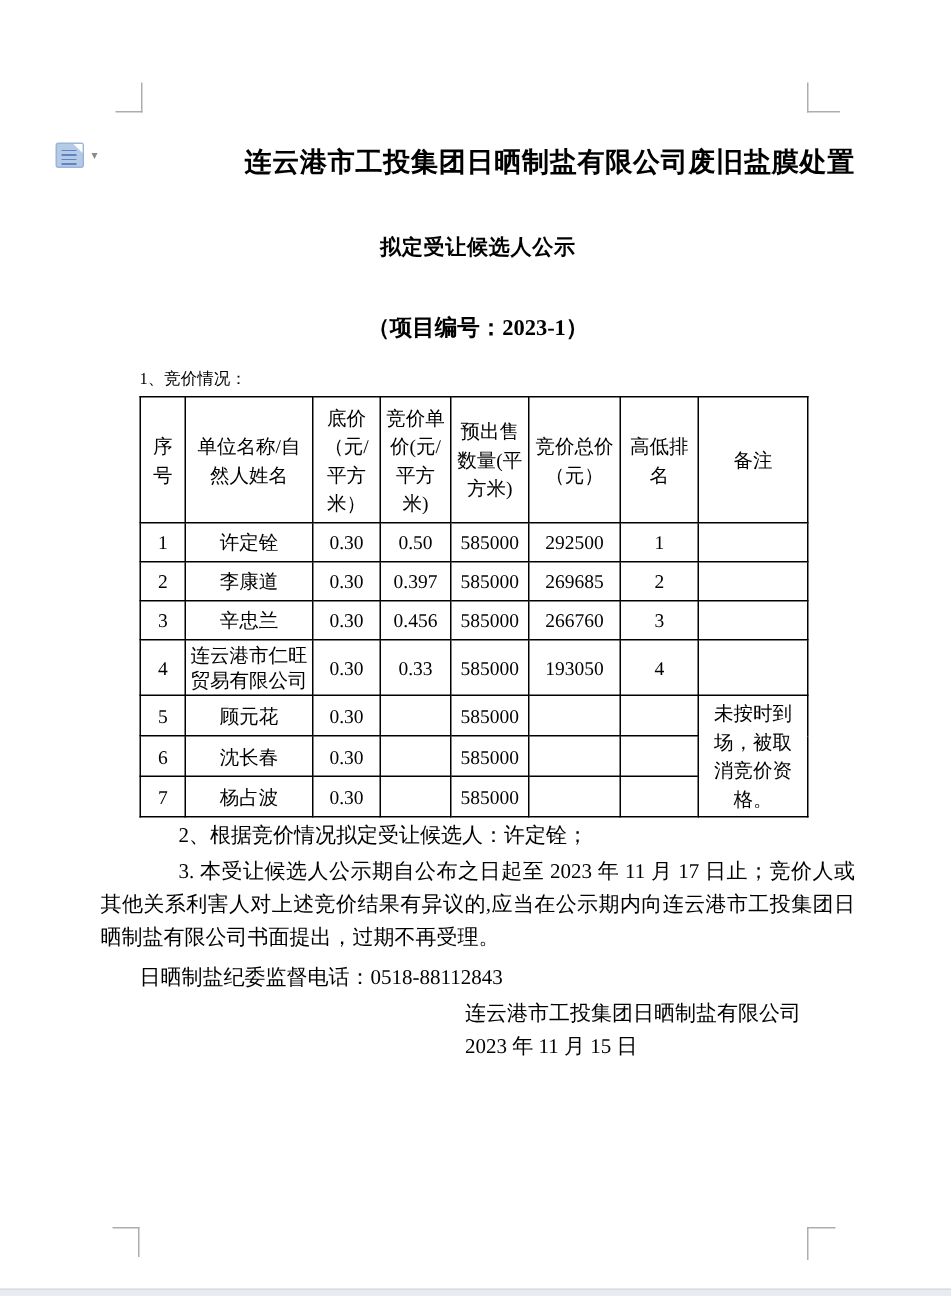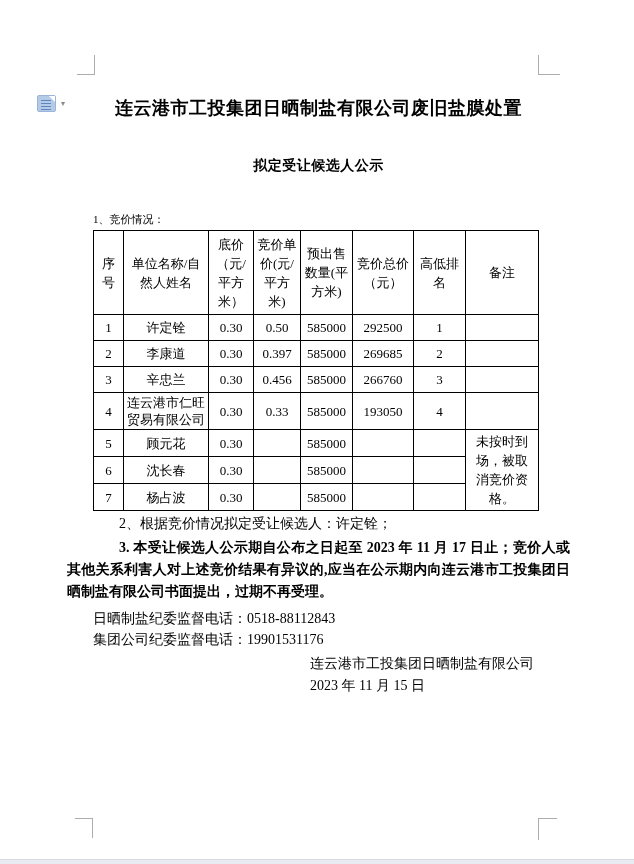--- a/index.html
+++ b/index.html
@@ -19,35 +19,35 @@
   .paste-btn { position:absolute; left:37px; top:95px; display:flex; align-items:center; gap:5px; cursor:pointer; }
   .paste-icon { width:19px; height:17px; background:#b5cae7; border:1px solid #9ab4da; border-radius:2px; position:relative; }
   .paste-icon::before { content:""; position:absolute; left:3px; top:4px; width:10px; height:10px;
       background:repeating-linear-gradient(to bottom,#5d86bf 0 1px,transparent 1px 3px); }
   .paste-icon::after { content:""; position:absolute; right:0; top:0; width:0; height:0;
       border-top:6px solid #ffffff; border-left:6px solid transparent; }
   .paste-caret { color:#8a8a8a; font-size:8px; font-family:"DejaVu Sans",sans-serif; line-height:1; }
 
   .content { position:absolute; left:0; top:0; width:634px; padding:97px 64px 0 67px; font-size:14px; line-height:22px; }
 
-  .t1 { font-size:18px; font-weight:bold; text-align:center; letter-spacing:0.5px; line-height:22px; margin-bottom:36px; }
+  .t1 { font-size:18px; font-weight:bold; text-align:right; letter-spacing:0.5px; line-height:22px; margin-bottom:36px; }
   .t2 { font-size:14px; font-weight:bold; text-align:center; letter-spacing:0.5px; line-height:22px; margin-bottom:31px; }
   .t3 { font-size:15px; font-weight:bold; text-align:center; line-height:22px; margin-bottom:12px; }
 
   p.body { text-align:justify; text-indent:52px; }
   .h-num { margin:2px 0 0 26px; font-size:11px; }
 
   table { border-collapse:collapse; table-layout:fixed; width:445px; margin:0 0 0 26px; font-size:13px; }
   th,td { border:1px solid #000; text-align:center; vertical-align:middle; font-weight:normal; overflow:hidden; }
   thead th { height:84px; line-height:19px; padding:2px 3px; }
   tbody td { height:26px; line-height:17px; padding:1px 2px; }
   td.remark-cell { line-height:19px; padding:2px 5px; }
 
   .p2 { margin-top:2px; }
-  .p3 { margin-top:2px;font-weight:bold; }
+  .p3 { margin-top:2px; }
   .phone { margin-left:26px; line-height:21px; }
   .phone.first { margin-top:5px; }
   .sign { margin:3px 36px 0 auto; width:fit-content; line-height:22px; }
 
   .bottom-strip { position:absolute; left:0; bottom:0; width:634px; height:5px; background:#e9ebf3; border-top:1px solid #d9dbe4; }
 </style>
 </head>
 <body>
 
 <div class="crop tl"></div>
@@ -56,20 +56,21 @@
 <div class="crop br"></div>
 
 <div class="paste-btn">
   <span class="paste-icon"></span>
   <span class="paste-caret">▾</span>
 </div>
 
 <div class="content">
   <div class="t1">连云港市工投集团日晒制盐有限公司废旧盐膜处置</div>
   <div class="t2">拟定受让候选人公示</div>
+  <div class="t3">（项目编号：2023-1）</div>
 
   <p class="h-num">1、竞价情况：</p>
 
   <table>
     <colgroup>
       <col style="width:30px">
         <col style="width:85px">
         <col style="width:45px">
         <col style="width:47px">
       <col style="width:52px">
@@ -158,21 +159,20 @@
           <td></td>
           <td></td>
         </tr>
       </tbody>
   </table>
 
   <p class="body p2">2、根据竞价情况拟定受让候选人：许定铨；</p>
   <p class="body p3">3. 本受让候选人公示期自公布之日起至 2023 年 11 月 17 日止；竞价人或其他关系利害人对上述竞价结果有异议的,应当在公示期内向连云港市工投集团日晒制盐有限公司书面提出，过期不再受理。</p>
 
   <p class="phone first">日晒制盐纪委监督电话：0518-88112843</p>
-  <p class="phone">集团公司纪委监督电话：19901531176</p>
 
   <div class="sign">
     <p>连云港市工投集团日晒制盐有限公司</p>
     <p>2023 年 11 月 15 日</p>
   </div>
 </div>
 
 <div class="bottom-strip"></div>
 
 </body></html>

